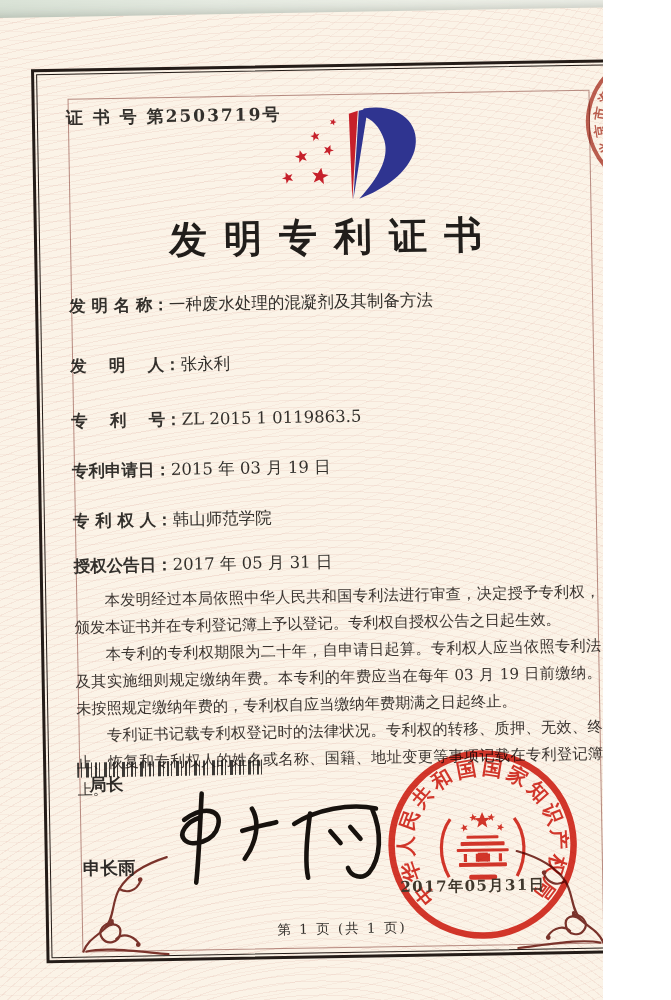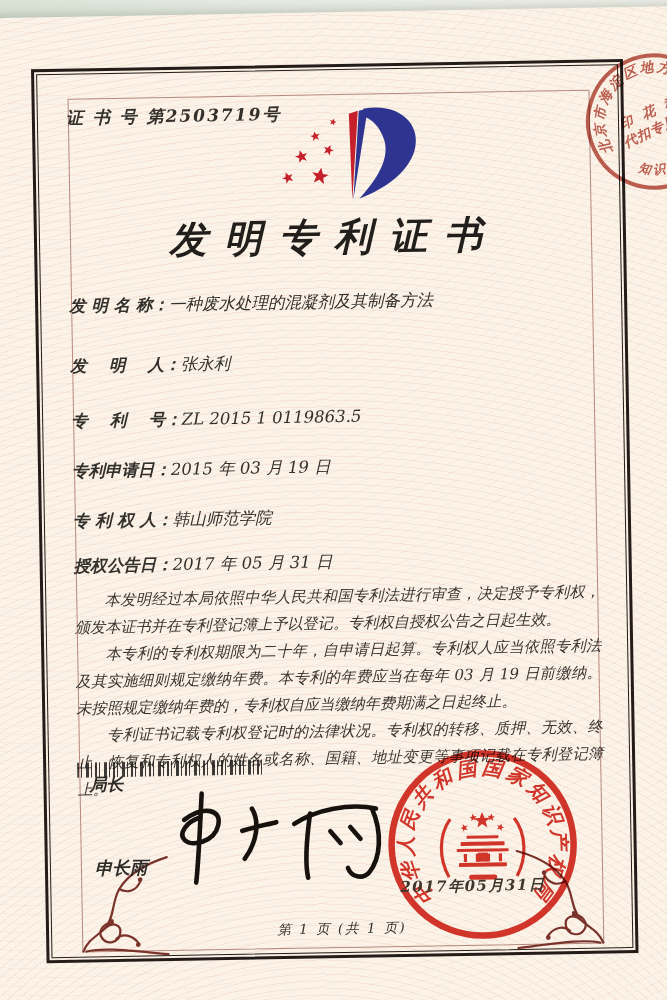--- a/index.html
+++ b/index.html
@@ -1,18 +1,18 @@
 <!DOCTYPE html>
 <html><head>
 <meta charset="utf-8">
 <style>
   html,body{margin:0;padding:0;}
-  .page{position:relative;width:667px;height:1000px;overflow:hidden;
+  .page{position:relative;width:603px;height:1000px;overflow:hidden;
         background:linear-gradient(105deg,#d9e2d6 0%,#e6ebe2 25%,#f0f2ea 55%,#f6f6f1 100%);
-        font-family:"DejaVu Serif","Liberation Serif",serif;font-style:italic;}
+        font-family:"DejaVu Serif","Liberation Serif",serif;}
   .paper{position:absolute;left:-18px;top:6px;width:705px;height:1020px;
          transform:rotate(-1deg);transform-origin:700px 0;
          background-color:#fbf3e7;
          background-image:
            repeating-radial-gradient(circle at 45% 130%, rgba(216,158,146,.16) 0 1px, rgba(0,0,0,0) 1px 7px),
            repeating-radial-gradient(circle at 10% -40%, rgba(216,158,146,.10) 0 1px, rgba(0,0,0,0) 1px 9px);
          box-shadow:0 0 14px rgba(60,70,55,.35);}
   .frame{position:absolute;left:48px;top:52px;width:586px;height:888px;border:3px solid #241c18;}
   .frame-inner{position:absolute;inset:2px;border:1px solid #241c18;}
   .inner-frame{position:absolute;left:84px;top:82px;width:520px;height:852px;
@@ -23,21 +23,21 @@
          font-size:38px;font-weight:600;color:#211e1b;letter-spacing:17px;padding-left:8px;box-sizing:border-box;}
   .fields{position:absolute;left:82px;top:279px;width:520px;font-size:16.5px;color:#33302c;}
   .frow{position:absolute;left:0;white-space:pre;}
   .flabel{font-weight:600;}
   .paras{position:absolute;left:82px;top:571px;width:526px;font-size:15.2px;line-height:27px;
          color:#3b3531;text-align:justify;}
   .para{text-indent:2em;margin:0;}
   .barcode{position:absolute;left:82px;top:746px;width:188px;height:15px;opacity:.85;
      background:repeating-linear-gradient(90deg,#1c1a18 0 2px,rgba(0,0,0,0) 2px 4px,#1c1a18 4px 5px,rgba(0,0,0,0) 5px 9px,#1c1a18 9px 12px,rgba(0,0,0,0) 12px 14px,#1c1a18 14px 15px,rgba(0,0,0,0) 15px 18px);}
   .signer-title{position:absolute;left:94px;top:757px;font-size:17px;color:#2e2b28;font-weight:600;}
-  .signer-name{position:absolute;left:98px;top:840px;font-size:17.5px;color:#2e2b28;font-weight:600;text-align:right;}
+  .signer-name{position:absolute;left:86px;top:840px;font-size:17.5px;color:#2e2b28;font-weight:600;text-align:right;}
   .sig{position:absolute;left:158px;top:765px;}
   .seal{position:absolute;left:386px;top:735px;mix-blend-mode:multiply;opacity:.93;}
   .seal-date{position:absolute;left:403px;top:867px;font-size:15px;letter-spacing:1.5px;
              color:#3f372c;font-weight:600;z-index:5;}
   .footer{position:absolute;left:84px;top:908px;width:520px;text-align:center;
           font-size:13.5px;color:#33302c;letter-spacing:2px;}
   .stamp{position:absolute;left:585px;top:30px;transform:rotate(-24deg);mix-blend-mode:multiply;opacity:.8;}
   .orn{position:absolute;bottom:-8px;}
   .orn-l{left:-5px;}
   .orn-r{right:-5px;transform:scale(-1,1);}

